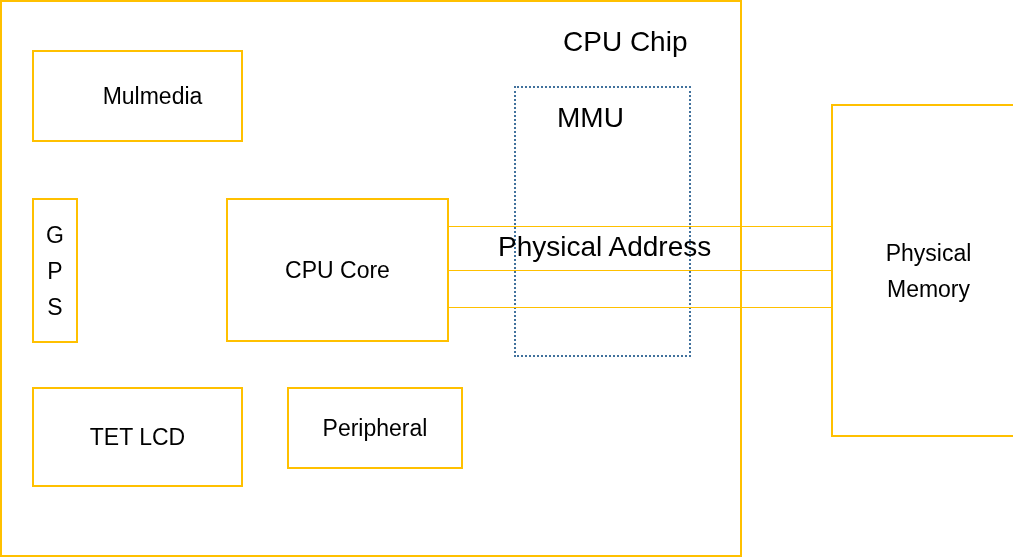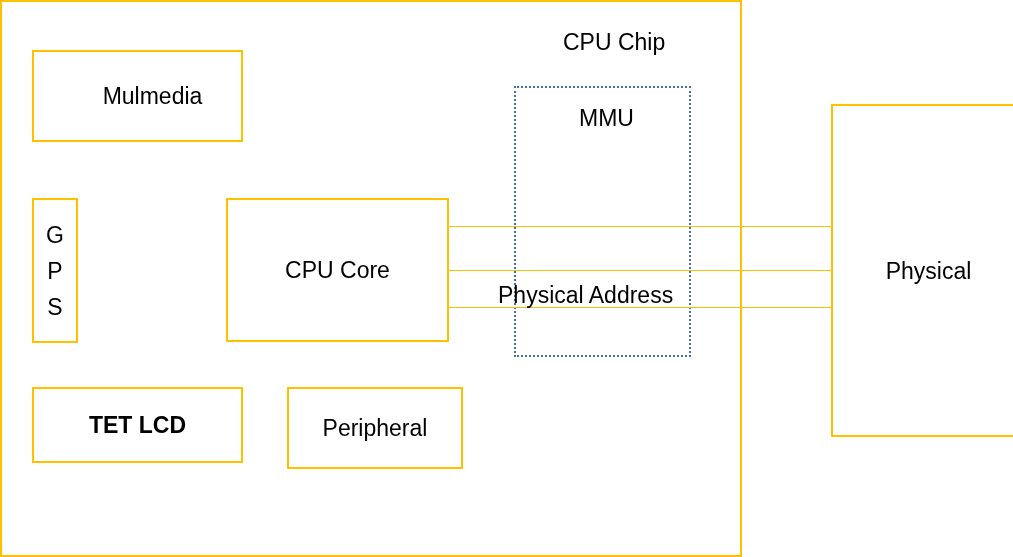--- a/index.html
+++ b/index.html
@@ -1,37 +1,37 @@
 <!DOCTYPE html>
 <html><head>
   <meta charset="utf-8">
   <style>
     html, body { margin: 0; padding: 0; background: #ffffff; }
     body { width: 1013px; height: 557px; position: relative; overflow: hidden;
            font-family: "Liberation Sans", "DejaVu Sans", sans-serif; color: #000; }
     .box { position: absolute; box-sizing: border-box; border: 2px solid #FFC000;
            display: flex; align-items: center; justify-content: center; text-align: center;
            font-size: 23px; line-height: 36px; background: transparent; }
-    .label { position: absolute; font-size: 23px; line-height: 28px; white-space: nowrap; }
+    .label { position: absolute; font-size: 28px; line-height: 28px; white-space: nowrap; }
     .line { position: absolute; height: 1px; background: #FFC000; }
     #chip { left: 0px; top: 0px; width: 742px; height: 557px; border-width: 2px; }
     #mmu { position: absolute; box-sizing: border-box; left: 514px; top: 86px; width: 177px; height: 271px;
            border: 2px dotted #41719C; }
     #mul { left: 32px; top: 50px; width: 211px; height: 92px; padding-left: 30px; }
     #gps { left: 32px; top: 198px; width: 46px; height: 145px; flex-direction: column; line-height: 36px; }
     #core { left: 226px; top: 198px; width: 223px; height: 144px; }
-    #lcd { left: 32px; top: 387px; width: 211px; height: 76px; font-weight: bold; }
+    #lcd { left: 32px; top: 387px; width: 211px; height: 100px; }
     #peri { left: 287px; top: 387px; width: 176px; height: 82px; }
     #mem { left: 831px; top: 104px; width: 195px; height: 333px; }
     #l1 { left: 449px; top: 226px; width: 382px; }
     #l2 { left: 449px; top: 270px; width: 382px; }
     #l3 { left: 449px; top: 307px; width: 382px; }
     #chip-title { left: 563px; top: 28px; }
-    #mmu-title { left: 579px; top: 104px; }
-    #addr-label { left: 498px; top: 233px; margin-top: 48px; }
+    #mmu-title { left: 557px; top: 104px; }
+    #addr-label { left: 498px; top: 233px; }
     .gps-letter { display: block; }
   </style>
 </head>
 <body>
 
 <div id="chip" class="box"></div>
 <div id="chip-title" class="label">CPU Chip</div>
 
 <div id="mmu"></div>
 <div id="mmu-title" class="label">MMU</div>
@@ -60,20 +60,21 @@
 
 <div id="peri" class="box">
   <div>
     <div>Peripheral</div>
   </div>
 </div>
 
 <div id="mem" class="box">
   <div>
     <div>Physical</div>
+    <div>Memory</div>
   </div>
 </div>
 
 <div id="l1" class="line"></div>
 <div id="l2" class="line"></div>
 <div id="l3" class="line"></div>
 
 <div id="addr-label" class="label">Physical Address</div>
 
 </body></html>

